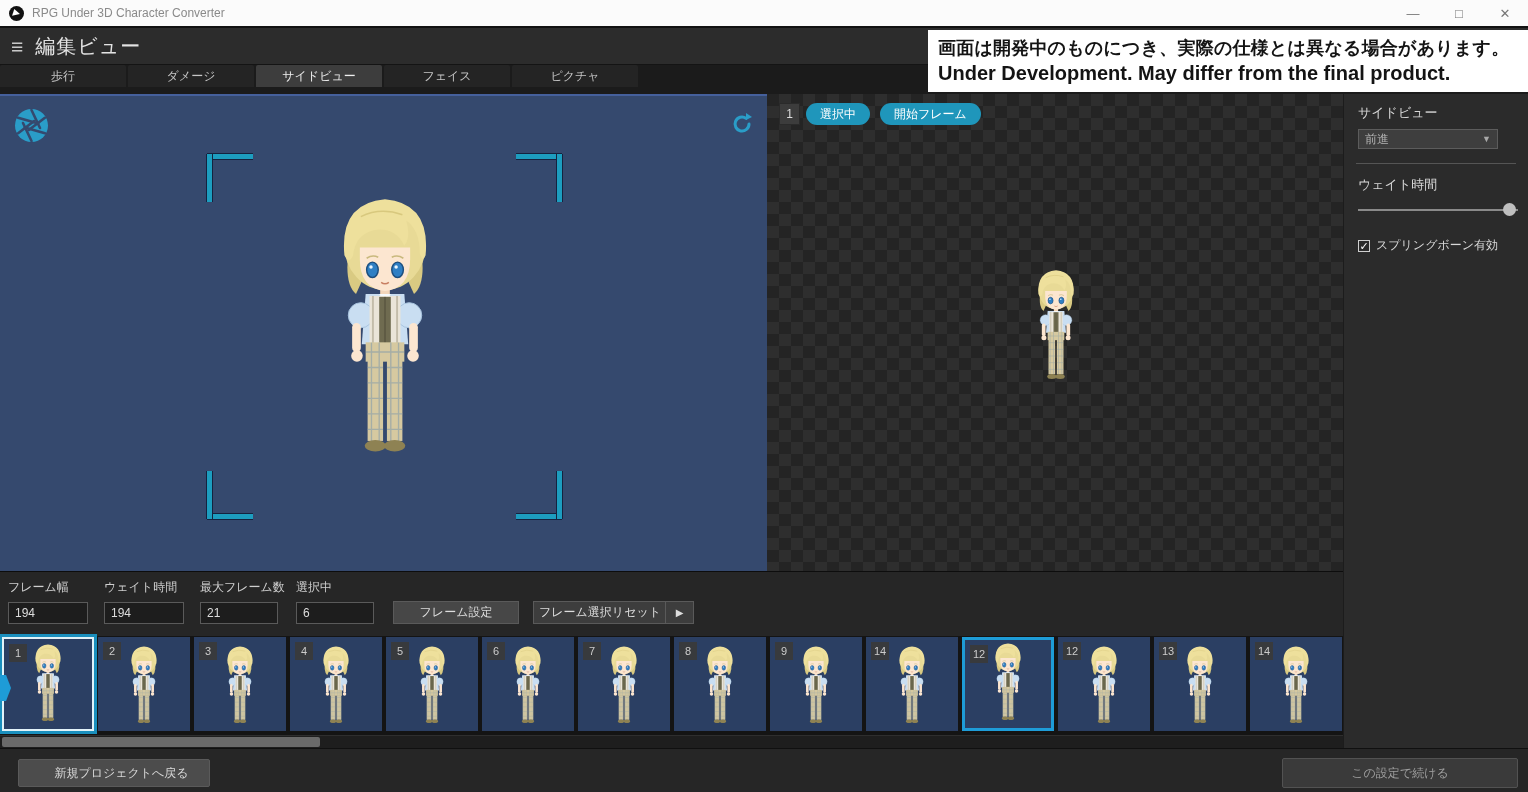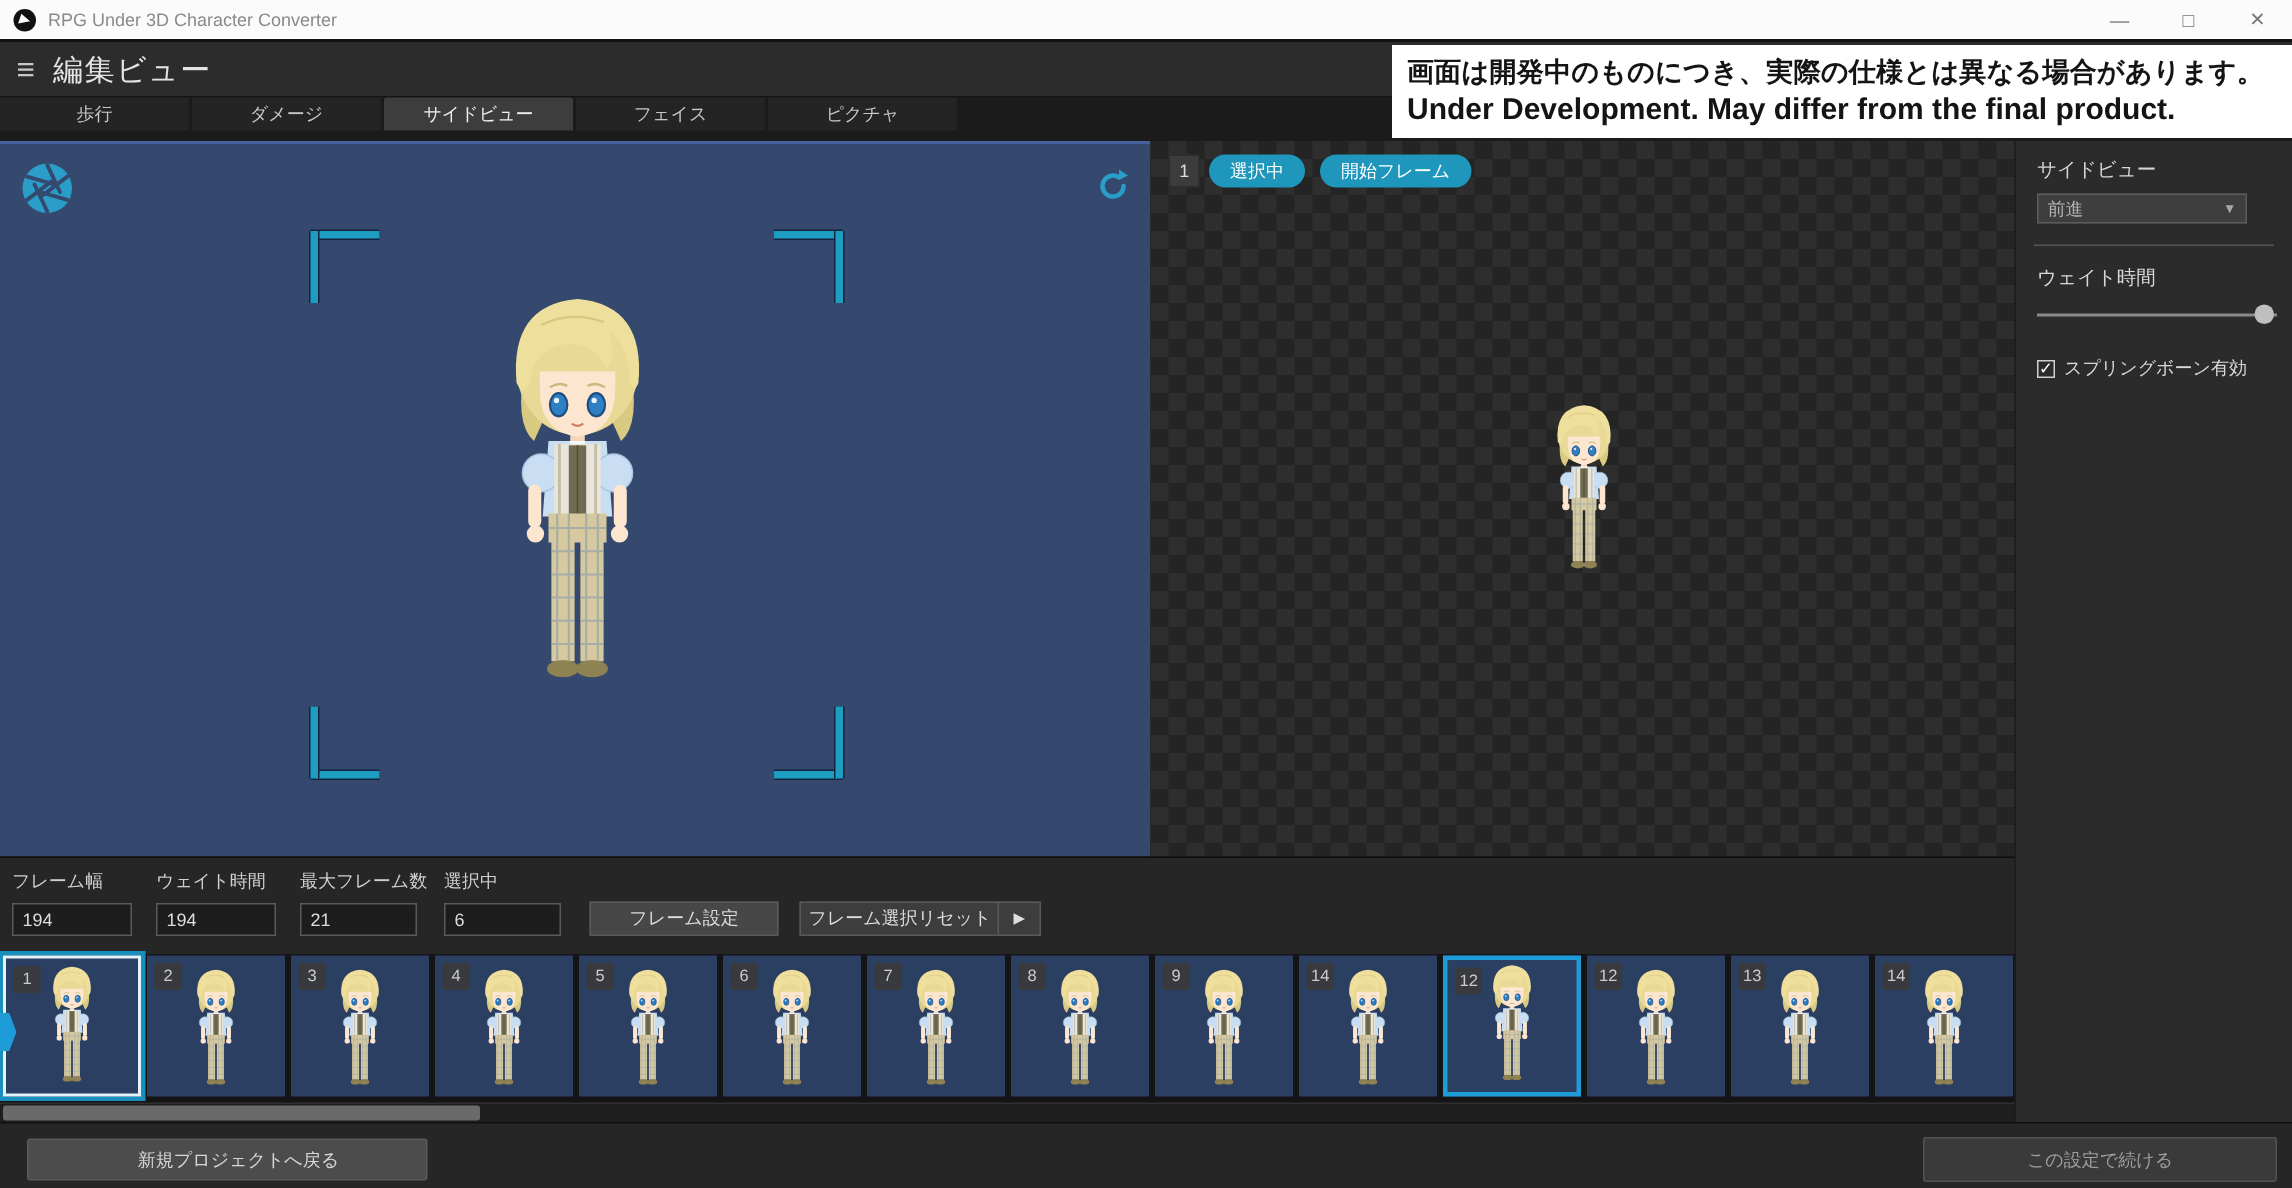--- a/index.html
+++ b/index.html
@@ -83,21 +83,21 @@
   .frame .fnum { position:absolute; left:5px; top:5px; min-width:18px; height:18px; background:rgba(58,58,58,0.92); color:#ccc; font-size:11px; display:flex; align-items:center; justify-content:center; padding:0 3px; }
   .frame .thumb-chara { position:absolute; left:50%; transform:translateX(-50%); bottom:3px; }
   .frame.current { border:2px solid #e2f3f9; box-shadow:0 0 0 3px #1a8fbd; }
   .frame.selected { border:3px solid #1e9cd7; }
   .cur-arrow { position:absolute; left:0; top:39px; width:11px; height:26px; background:#1e9cd7; clip-path:polygon(0 0,55% 0,100% 50%,55% 100%,0 100%); z-index:5; }
   .hscroll { position:absolute; left:0; top:99px; width:1343px; height:13px; background:#1e1e1e; border-top:1px solid #2e2e2e; }
   .hscroll .hthumb { position:absolute; left:2px; top:1px; width:318px; height:10px; background:#6a6a6a; border-radius:2px; }
 
   
   .footer { position:absolute; top:748px; left:0; width:1528px; height:44px; background:#262626; border-top:1px solid #101010; }
-  .back-btn { position:absolute; left:18px; top:10px; width:267px; height:28px; background:#4c4c4c; border:1px solid #5a5a5a; border-radius:2px; color:#d6d6d6; font-size:12px; font-family:inherit;padding-left:15px; }
+  .back-btn { position:absolute; left:18px; top:10px; width:192px; height:28px; background:#4c4c4c; border:1px solid #5a5a5a; border-radius:2px; color:#d6d6d6; font-size:12px; font-family:inherit;padding-left:15px; }
   .cont-btn { position:absolute; left:1282px; top:9px; width:236px; height:30px; background:#3a3a3a; border:1px solid #525252; border-radius:2px; color:#9f9f9f; font-size:12px; font-family:inherit; }
 </style>
 </head>
 <body>
 
 <svg width="0" height="0" style="position:absolute">
   <defs>
     <symbol id="chara" viewBox="0 0 120 300">
       <clipPath id="pantsclip">
         <rect x="40" y="170" width="40" height="20"></rect>

